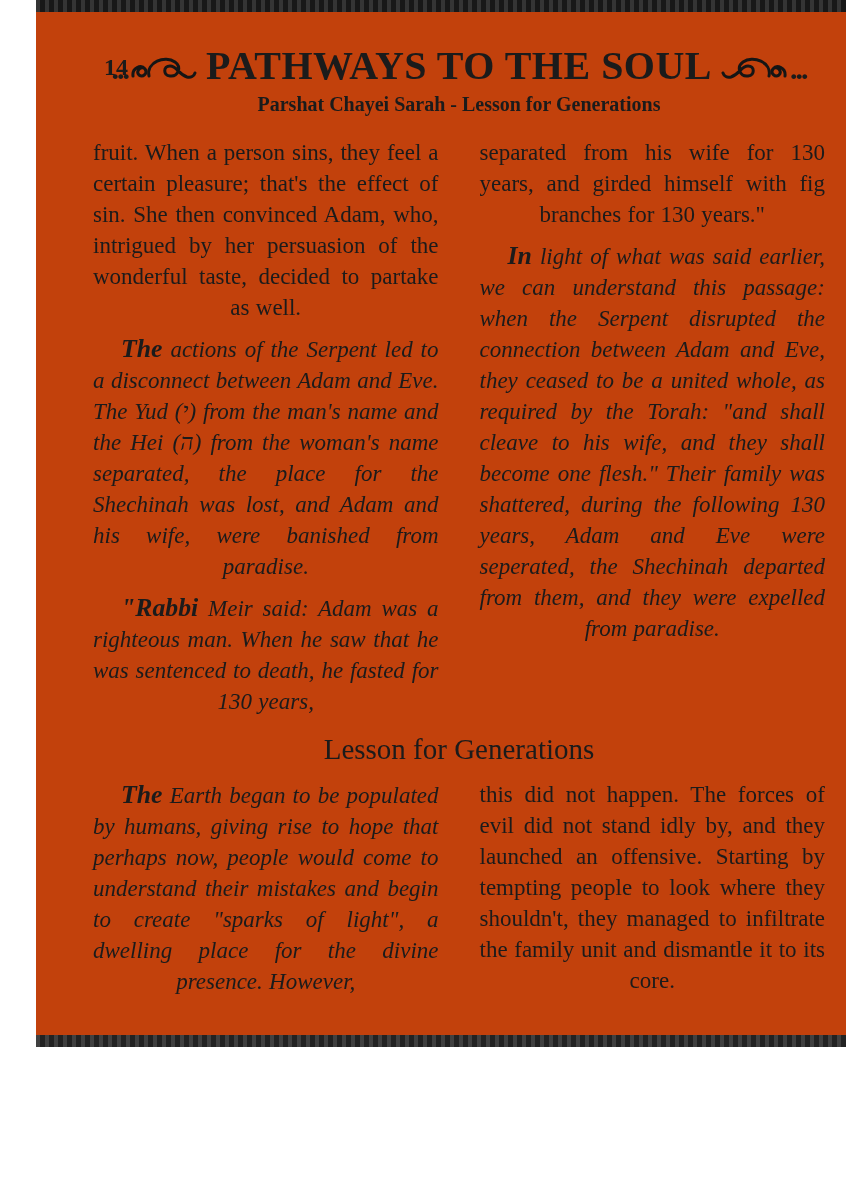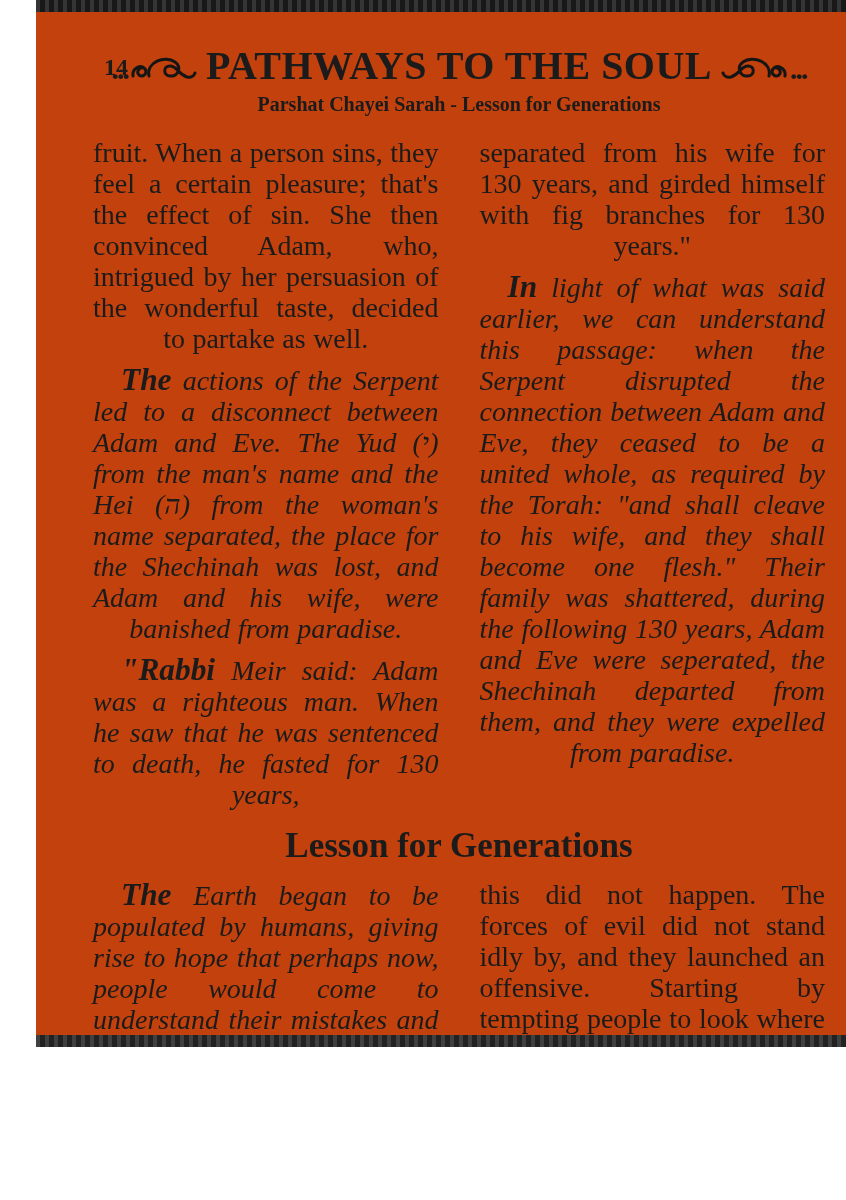--- a/index.html
+++ b/index.html
@@ -77,37 +77,37 @@
     margin-top: 21px;
   }
   .cols {
     display: flex;
     gap: 41px;
   }
   .col { flex: 1 1 0; min-width: 0; }
 
   p.body-par {
     margin: 0 0 10px 0;
-    font-size: 28px;
+    font-size: 23px;
     line-height: 31px;
     text-align: justify;
     text-align-last: center;
     word-spacing: 0.5px;
   }
   p.body-par.indent { text-indent: 28px; font-style: italic; }
   p.body-par:last-child { margin-bottom: 0; }
   .lead {
     font-weight: bold;
     font-size: 1.12em;
   }
   h3.section-heading {
     margin: 16px 0 13px 0;
     text-align: center;
-    font-size: 35px;
-    font-weight: bold;
+    font-size: 29px;
+    font-weight: normal;
   }
 </style>
 </head>
 <body>
 
 <div class="page">
 
   <div class="bar top"></div>
 
   <header>

